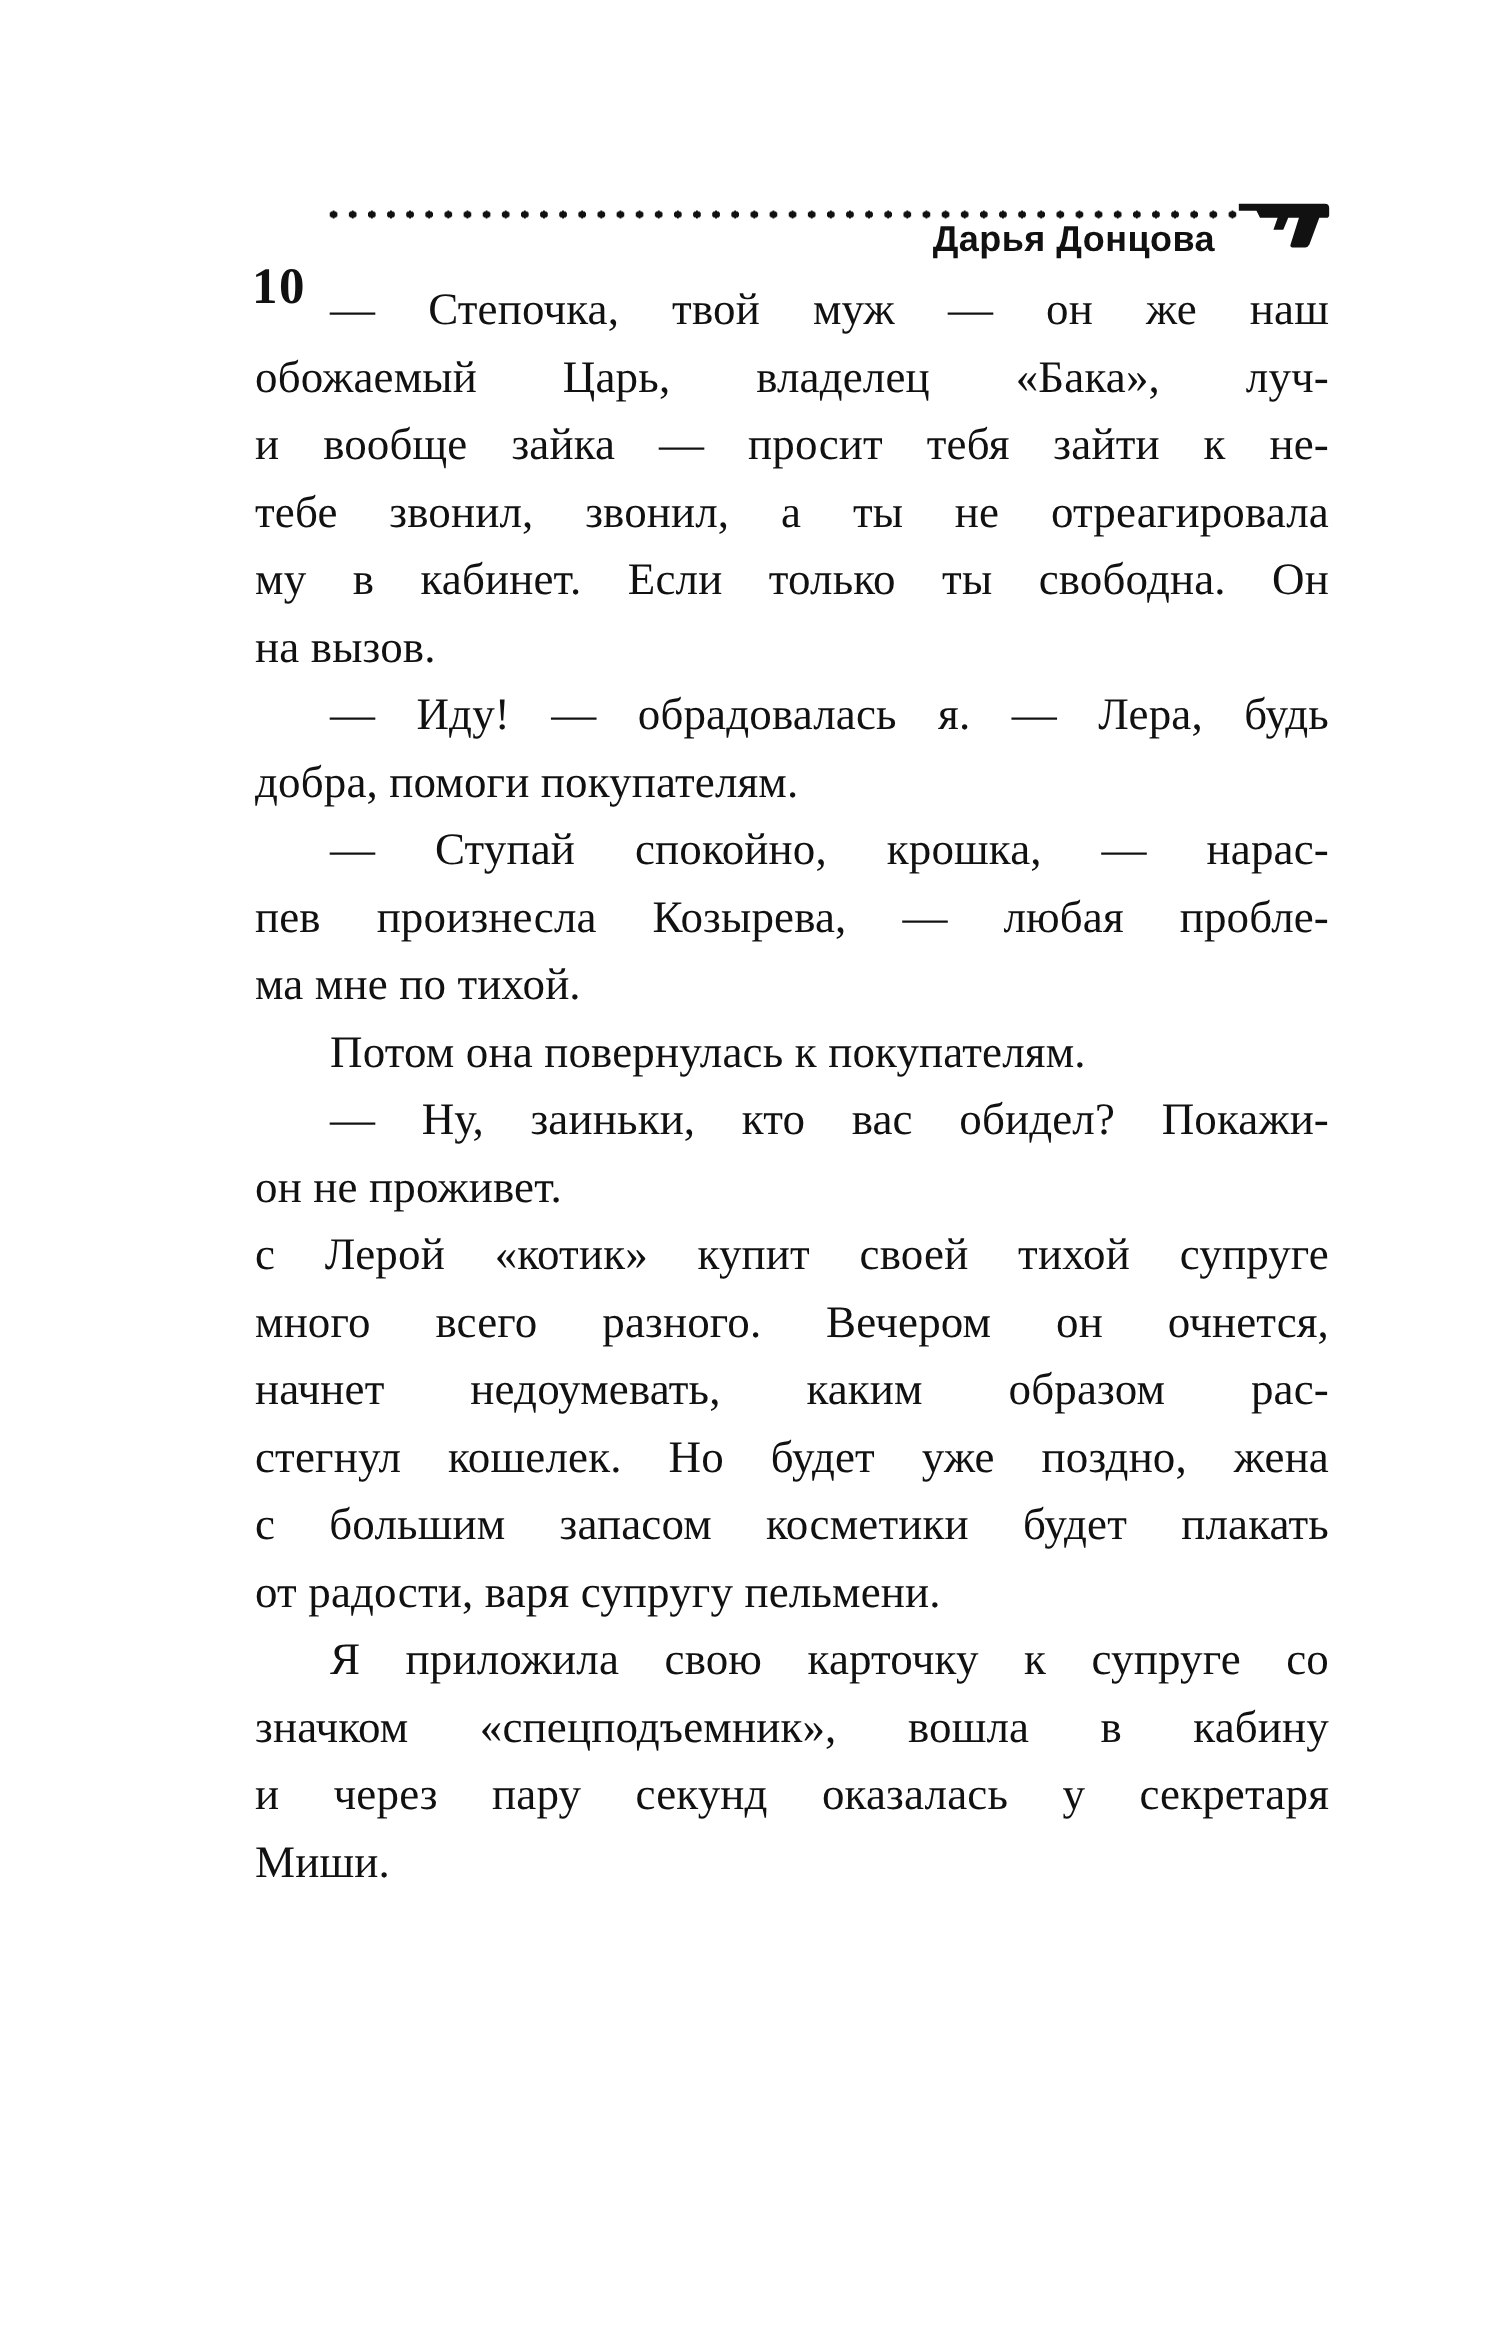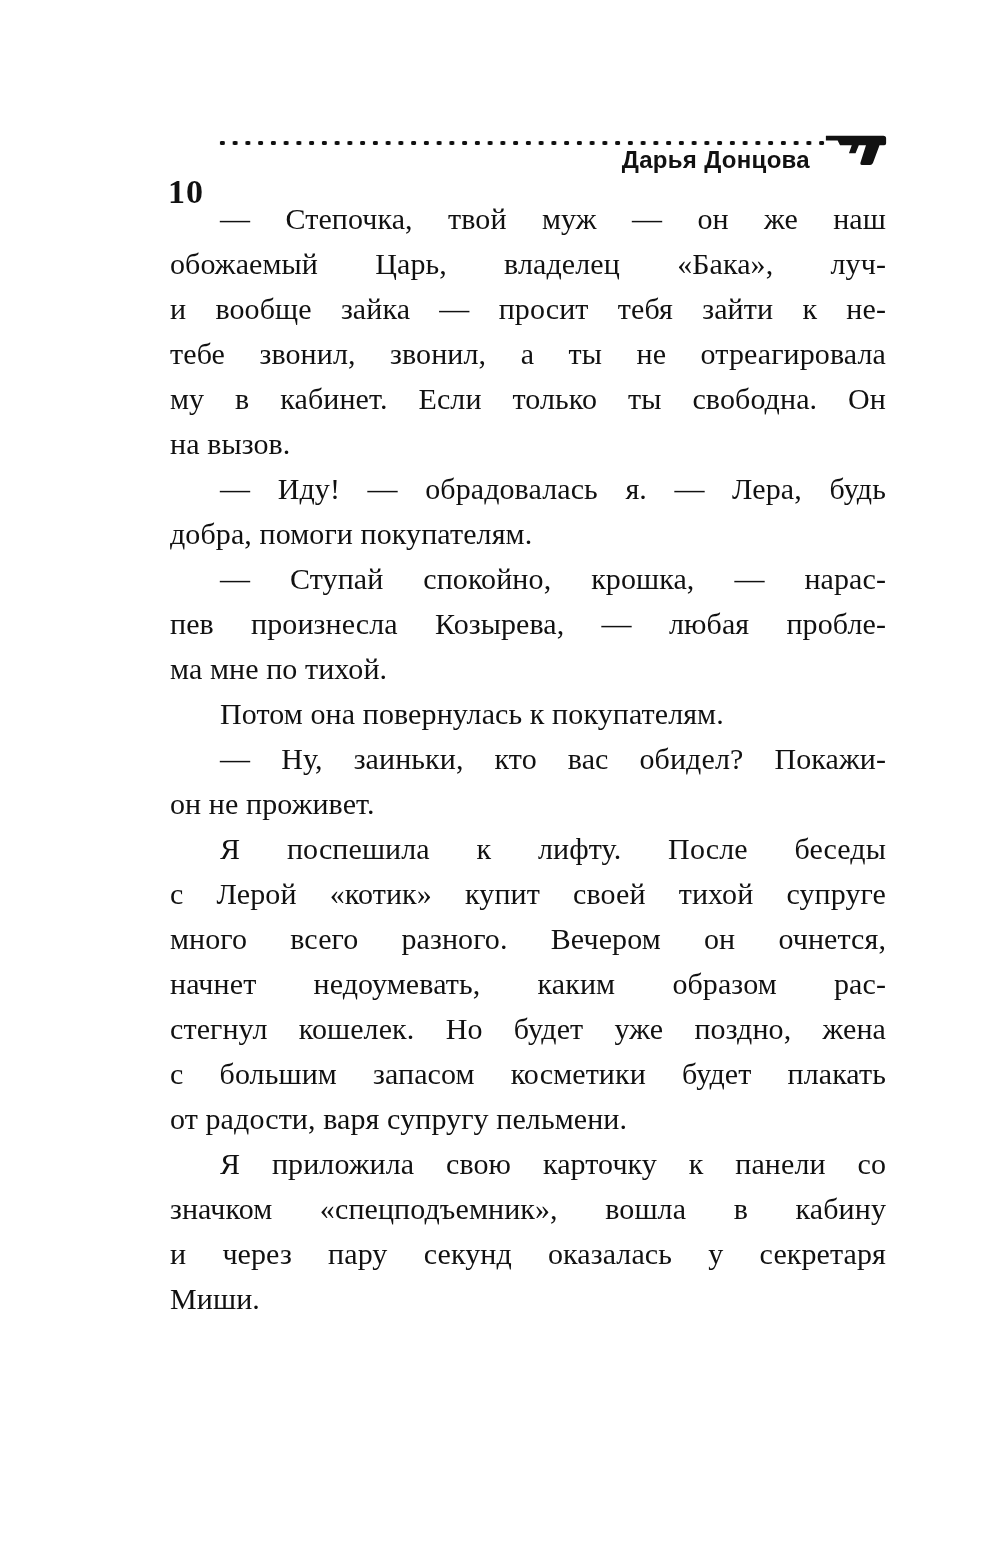--- a/index.html
+++ b/index.html
@@ -66,21 +66,21 @@
     top: 126px;
     width: 64px;
     height: 44px;
   }
   .gun svg { display: block; width: 100%; height: 100%; }
 
   
   .page-text {
     position: absolute;
     left: 170px;
-    top: 196px;
+    top: 184px;
     width: 716px;
     font-size: 30px;
     line-height: 45px;
     letter-spacing: 0.1px;
   }
 
   .paragraph { margin: 0; }
 
   .text-line {
     text-align: justify;
@@ -136,29 +136,28 @@
         <div class="text-line last-line">ма мне по тихой.</div>
       </div>
       <div class="paragraph">
         <div class="text-line first-line last-line">Потом она повернулась к покупателям.</div>
       </div>
       <div class="paragraph">
         <div class="text-line first-line">— Ну, заиньки, кто вас обидел? Покажи-</div>
         <div class="text-line last-line">он не проживет.</div>
       </div>
       <div class="paragraph">
-        <div class="text-line first-line">Я поспешила к лифту. После беседы</div>
         <div class="text-line">с Лерой «котик» купит своей тихой супруге</div>
         <div class="text-line">много всего разного. Вечером он очнется,</div>
         <div class="text-line">начнет недоумевать, каким образом рас-</div>
         <div class="text-line">стегнул кошелек. Но будет уже поздно, жена</div>
         <div class="text-line">с большим запасом косметики будет плакать</div>
         <div class="text-line last-line">от радости, варя супругу пельмени.</div>
       </div>
       <div class="paragraph">
-        <div class="text-line first-line">Я приложила свою карточку к панели со</div>
+        <div class="text-line first-line">Я приложила свою карточку к супруге со</div>
         <div class="text-line">значком «спецподъемник», вошла в кабину</div>
         <div class="text-line">и через пару секунд оказалась у секретаря</div>
         <div class="text-line last-line">Миши.</div>
       </div>
     </main>
 
 </div>
 
 </body></html>

